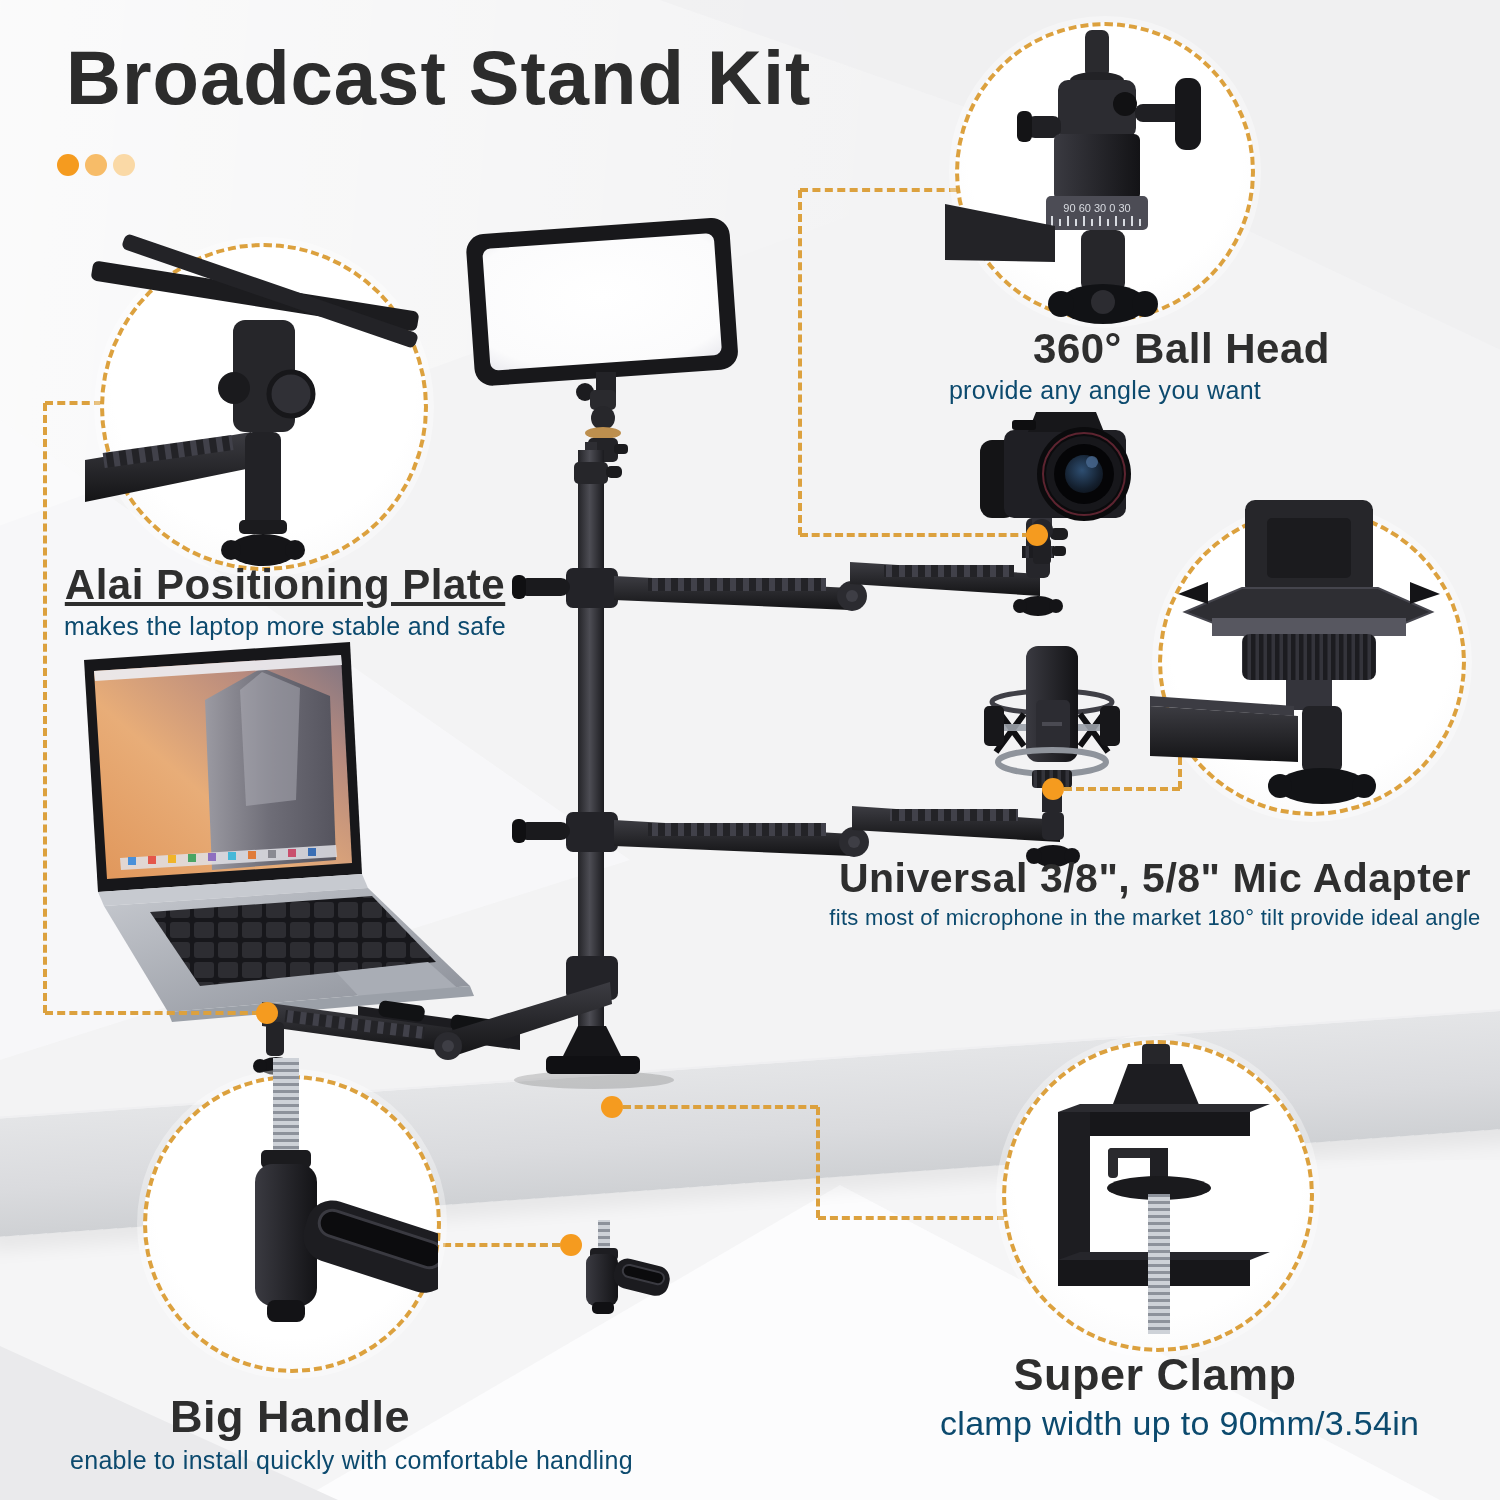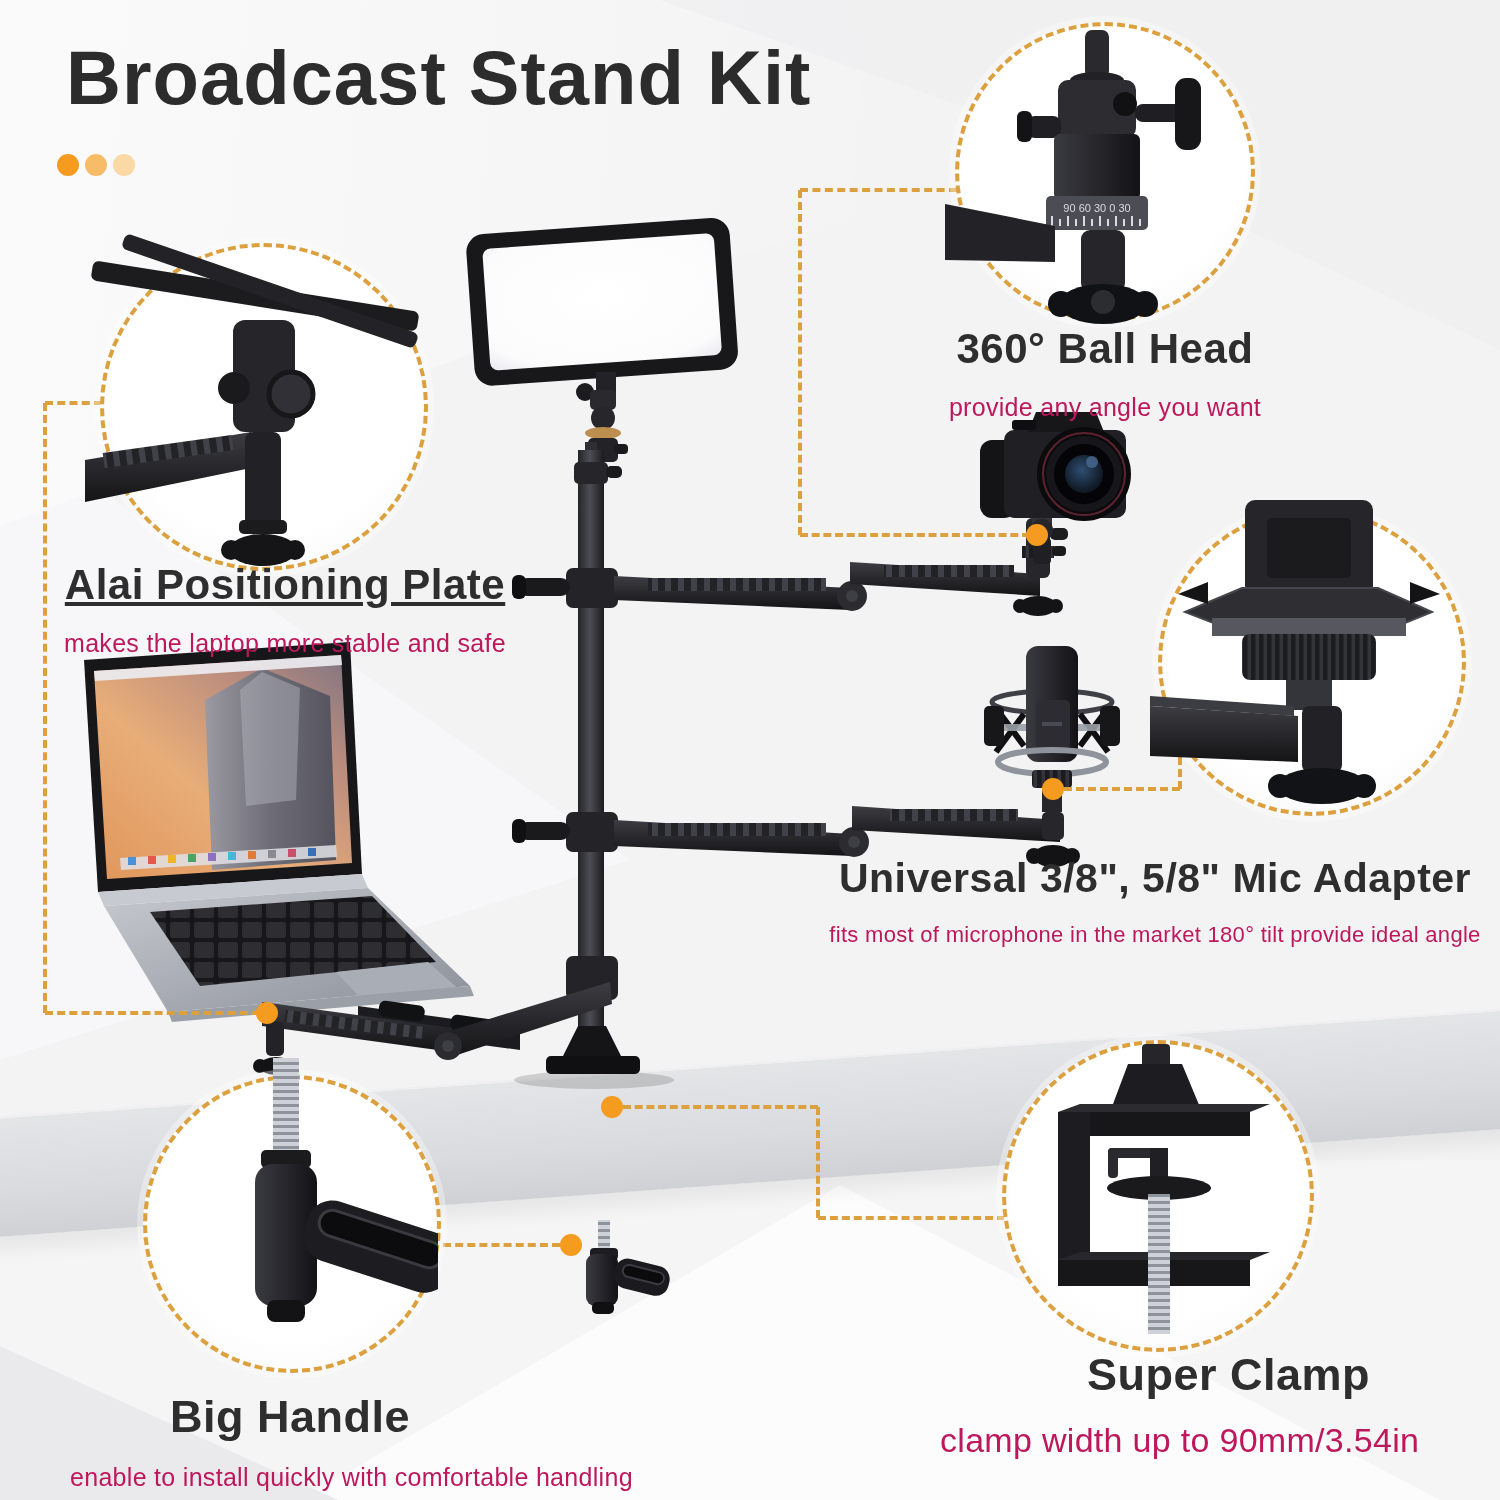--- a/index.html
+++ b/index.html
@@ -20,28 +20,28 @@
   
   .conn-h{position:absolute;height:0;border-top:4px dashed #dca13e;}
   .conn-v{position:absolute;width:0;border-left:4px dashed #dca13e;}
   .conn-dot{position:absolute;width:22px;height:22px;border-radius:50%;background:#f59b1f;}
   
   .page-title{position:absolute;left:66px;top:34px;font-size:76px;font-weight:700;
         color:#2c2c2c;letter-spacing:1px;}
   .title-dot{position:absolute;width:22px;height:22px;border-radius:50%;top:154px;}
   .callout-text{position:absolute;text-align:center;}
   .callout-title{font-weight:700;color:#2e2e2e;letter-spacing:0.5px;line-height:1.1;}
-  .callout-sub{font-weight:400;color:#be185d;letter-spacing:0.3px;margin-top:21px;white-space:nowrap;}
-  .t-ballhead .callout-title{font-size:42px;}
+  .callout-sub{font-weight:400;color:#0c4a6e;letter-spacing:0.3px;margin-top:4px;white-space:nowrap;}
+  .t-ballhead .callout-title{font-size:42px;text-align:right;}
   .t-ballhead .callout-sub{font-size:25px;}
   .t-plate .callout-title{font-size:42px;text-decoration:underline;}
   .t-plate .callout-sub{font-size:25px;}
   .t-mic .callout-title{font-size:41px;}
   .t-mic .callout-sub{font-size:22px;}
-  .t-clamp .callout-title{font-size:45px;text-align:right;}
+  .t-clamp .callout-title{font-size:45px;}
   .t-clamp .callout-sub{font-size:34px;}
   .t-handle .callout-title{font-size:45px;}
   .t-handle .callout-sub{font-size:25px;}
   svg{display:block;}
   .layer-product{z-index:2;}
   .layer-conn{z-index:3;}
   .layer-circle{z-index:4;}
   .layer-closeup{z-index:5;}
   .layer-text{z-index:6;}
 </style>

